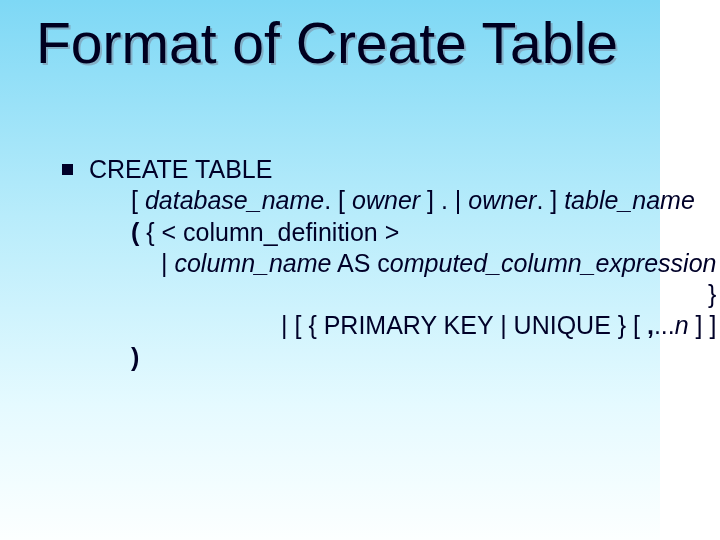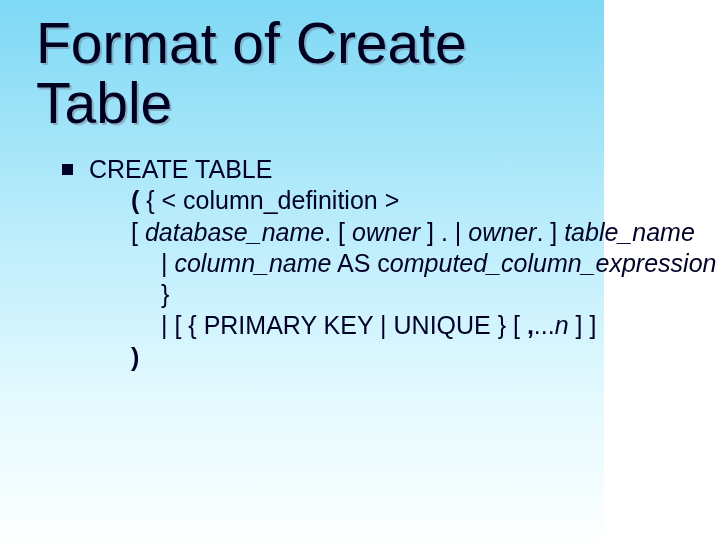--- a/index.html
+++ b/index.html
@@ -4,21 +4,21 @@
 <style>
   html, body {
     margin: 0;
     padding: 0;
     width: 720px;
     height: 540px;
     overflow: hidden;
     font-family: Tahoma, Verdana, Arial, sans-serif;
   }
   .slide {
-    width: 604px;
+    width: 660px;
     height: 540px;
     background: linear-gradient(to bottom, #7ed8f5 0%, #b8ecfb 40%, #e5faff 75%, #fcffff 100%);
     position: relative;
     box-sizing: border-box;
   }
   .title {
     position: absolute;
     top: 14px;
     left: 36px;
     right: 20px;
@@ -49,41 +49,41 @@
     margin-right: 16px;
     flex: 0 0 auto;
   }
   .content {
     flex: 1 1 auto;
   }
   .line {
     white-space: nowrap;
   }
   .ind1 { padding-left: 42px; }
-  .ind2 { padding-left: 72px; }
+  .ind2 { padding-left: 72px; text-align: right; }
   .ital { font-style: italic; }
   .big { font-weight: 700; }
 </style>
 </head>
 <body>
 
 <div class="slide">
 
   <div class="title">Format of Create Table</div>
 
   <div class="body">
     <div class="bullet-row">
       <div class="bullet"></div>
       <div class="content">
 
         <div class="line"><span>CREATE TABLE</span></div>
 
+        <div class="line ind1"><span>[ </span><span class="ital">database_name</span><span>. [ </span><span class="ital">owner</span><span> ] . | </span><span class="ital">owner</span><span>. ] </span><span class="ital">table_name</span></div>
+
         <div class="line ind1"><span class="big">( </span><span>{ &lt; column_definition &gt;</span></div>
-
-        <div class="line ind1"><span>[ </span><span class="ital">database_name</span><span>. [ </span><span class="ital">owner</span><span> ] . | </span><span class="ital">owner</span><span>. ] </span><span class="ital">table_name</span></div>
 
         <div class="line ind2"><span>| </span><span class="ital">column_name</span><span> AS c</span><span class="ital">omputed_column_expression</span></div>
 
 
         <div class="line ind2">}</div>
 
         <div class="line ind2"><span>| [ { PRIMARY KEY | UNIQUE } [ </span><span class="big">,</span><span>...</span><span class="ital">n</span><span> ] ]</span></div>
 
         <div class="line ind1"><span class="big">)</span></div>
 

